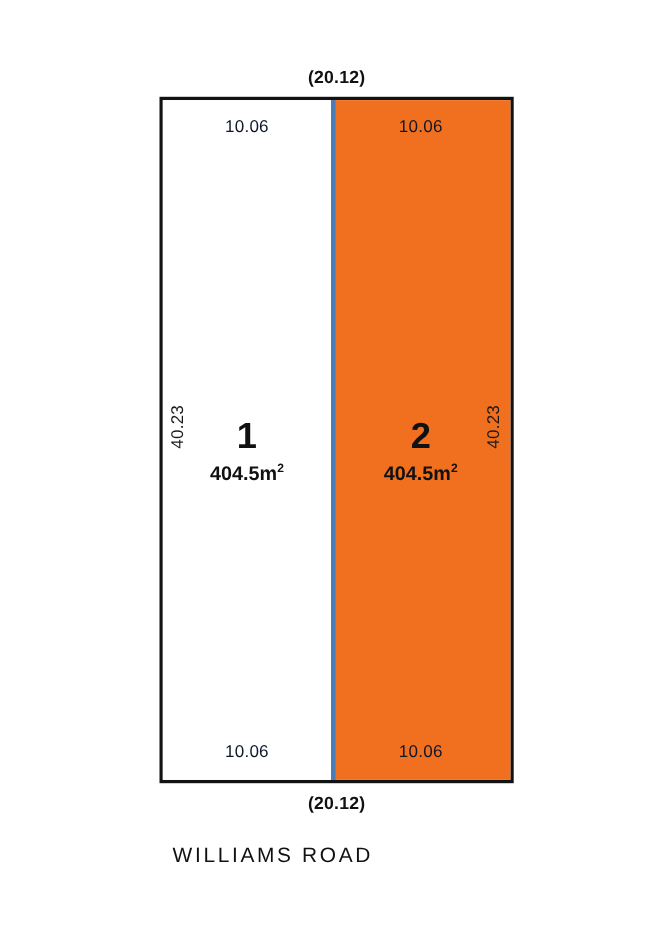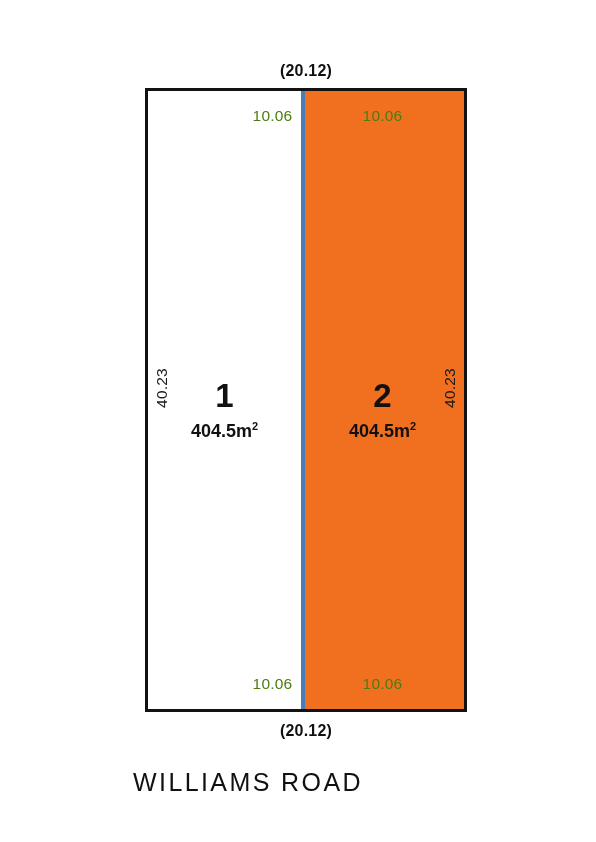--- a/index.html
+++ b/index.html
@@ -58,24 +58,23 @@
     left: 153px;
     width: 4px;
     background: #4a7cb5;
   }
 
   
   .dim {
     position: absolute;
     font-size: 15.5px;
     font-weight: 400;
-    color: #4d7c0f;
+    color: #0f172a;
     white-space: nowrap;
     letter-spacing: 0.2px;
-    padding-left: 48px;
   }
   .dim-total {
     position: absolute;
     font-size: 16px;
     font-weight: 700;
     color: #111111;
     white-space: nowrap;
     letter-spacing: 0.2px;
     text-align: center;
   }
@@ -152,21 +151,21 @@
     font-weight: 700;
   }
 
   
   .road-name {
     position: absolute;
     left: 0;
     right: 0;
     top: 768px;
     text-align: center;
-    font-size: 25px;
+    font-size: 19px;
     font-weight: 400;
     letter-spacing: 2.4px;
     color: #111111;
   }
 </style>
 </head>
 <body>
 
 <div id="plan-canvas">
 

